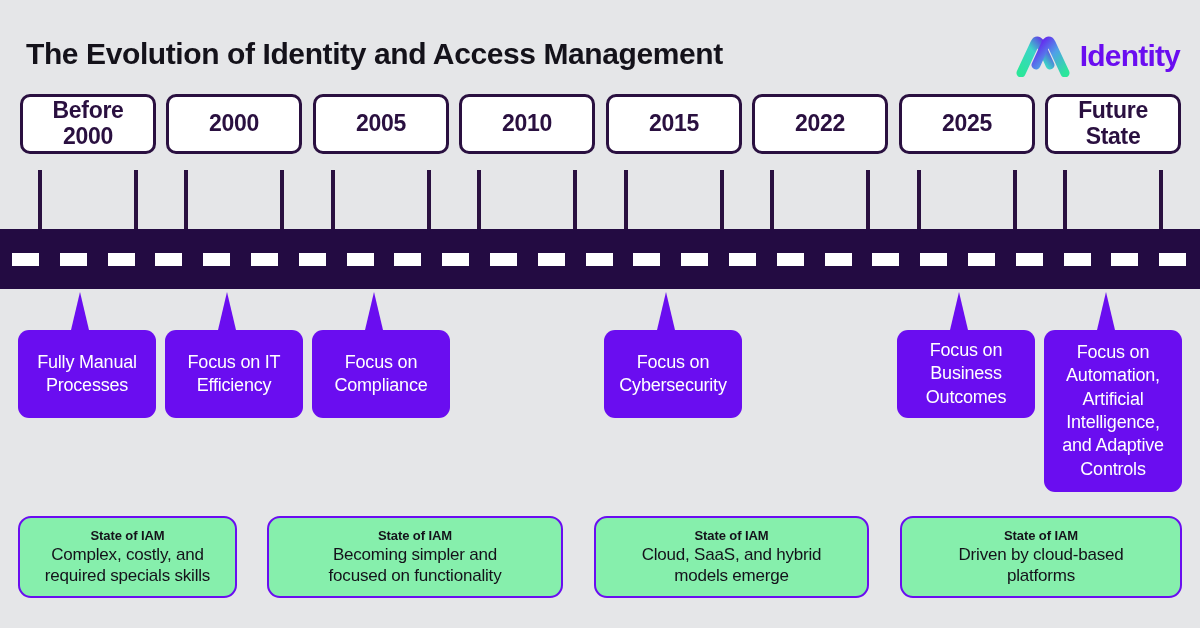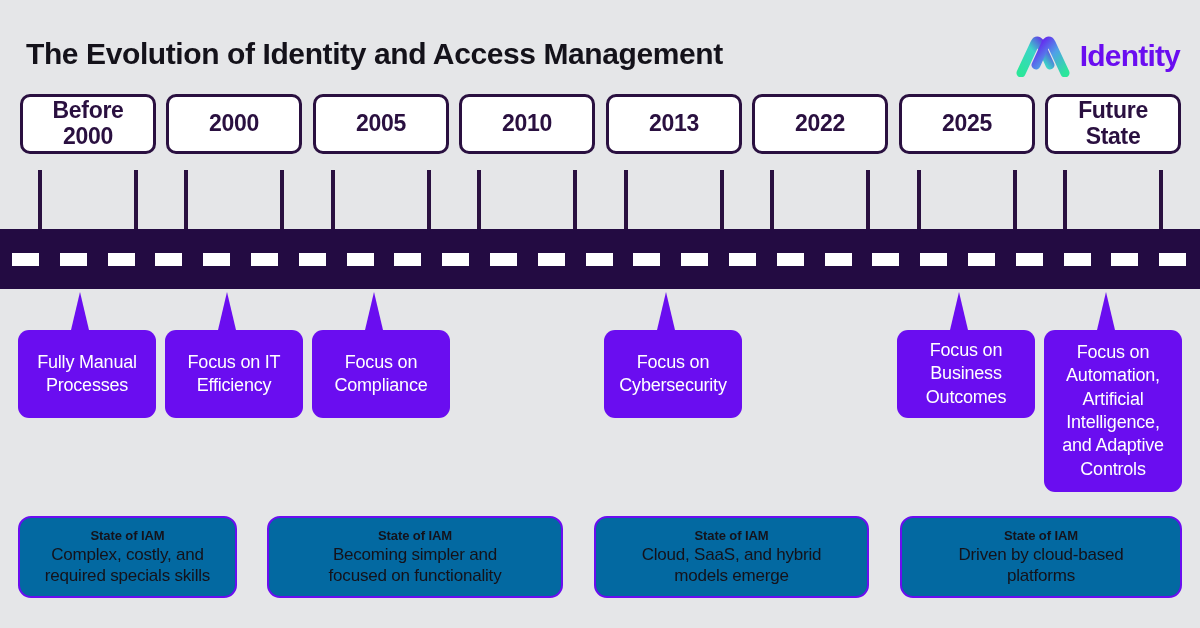--- a/index.html
+++ b/index.html
@@ -133,21 +133,21 @@
     border-left: 9px solid transparent;
     border-right: 9px solid transparent;
     border-bottom: 38px solid #6A0DF0;
   }
 
   
   .state-card {
     position: absolute;
     top: 516px;
     height: 82px;
-    background: #0369a1;
+    background: #86efac;
     border: 2px solid #6A0DF0;
     border-radius: 13px;
     display: flex;
     flex-direction: column;
     align-items: center;
     justify-content: center;
     text-align: center;
     padding: 6px 10px;
   }
 
@@ -238,21 +238,21 @@
         <div class="date-box-label">2005</div>
       </div>
       <div class="stem" style="left: 331px;"></div>
       <div class="stem" style="left: 427px;"></div>
       <div class="date-box" style="left: 459px; width: 136px;">
         <div class="date-box-label">2010</div>
       </div>
       <div class="stem" style="left: 477px;"></div>
       <div class="stem" style="left: 573px;"></div>
       <div class="date-box" style="left: 606px; width: 136px;">
-        <div class="date-box-label">2013</div>
+        <div class="date-box-label">2015</div>
       </div>
       <div class="stem" style="left: 624px;"></div>
       <div class="stem" style="left: 720px;"></div>
       <div class="date-box" style="left: 752px; width: 136px;">
         <div class="date-box-label">2022</div>
       </div>
       <div class="stem" style="left: 770px;"></div>
       <div class="stem" style="left: 866px;"></div>
       <div class="date-box" style="left: 899px; width: 136px;">
         <div class="date-box-label">2025</div>

